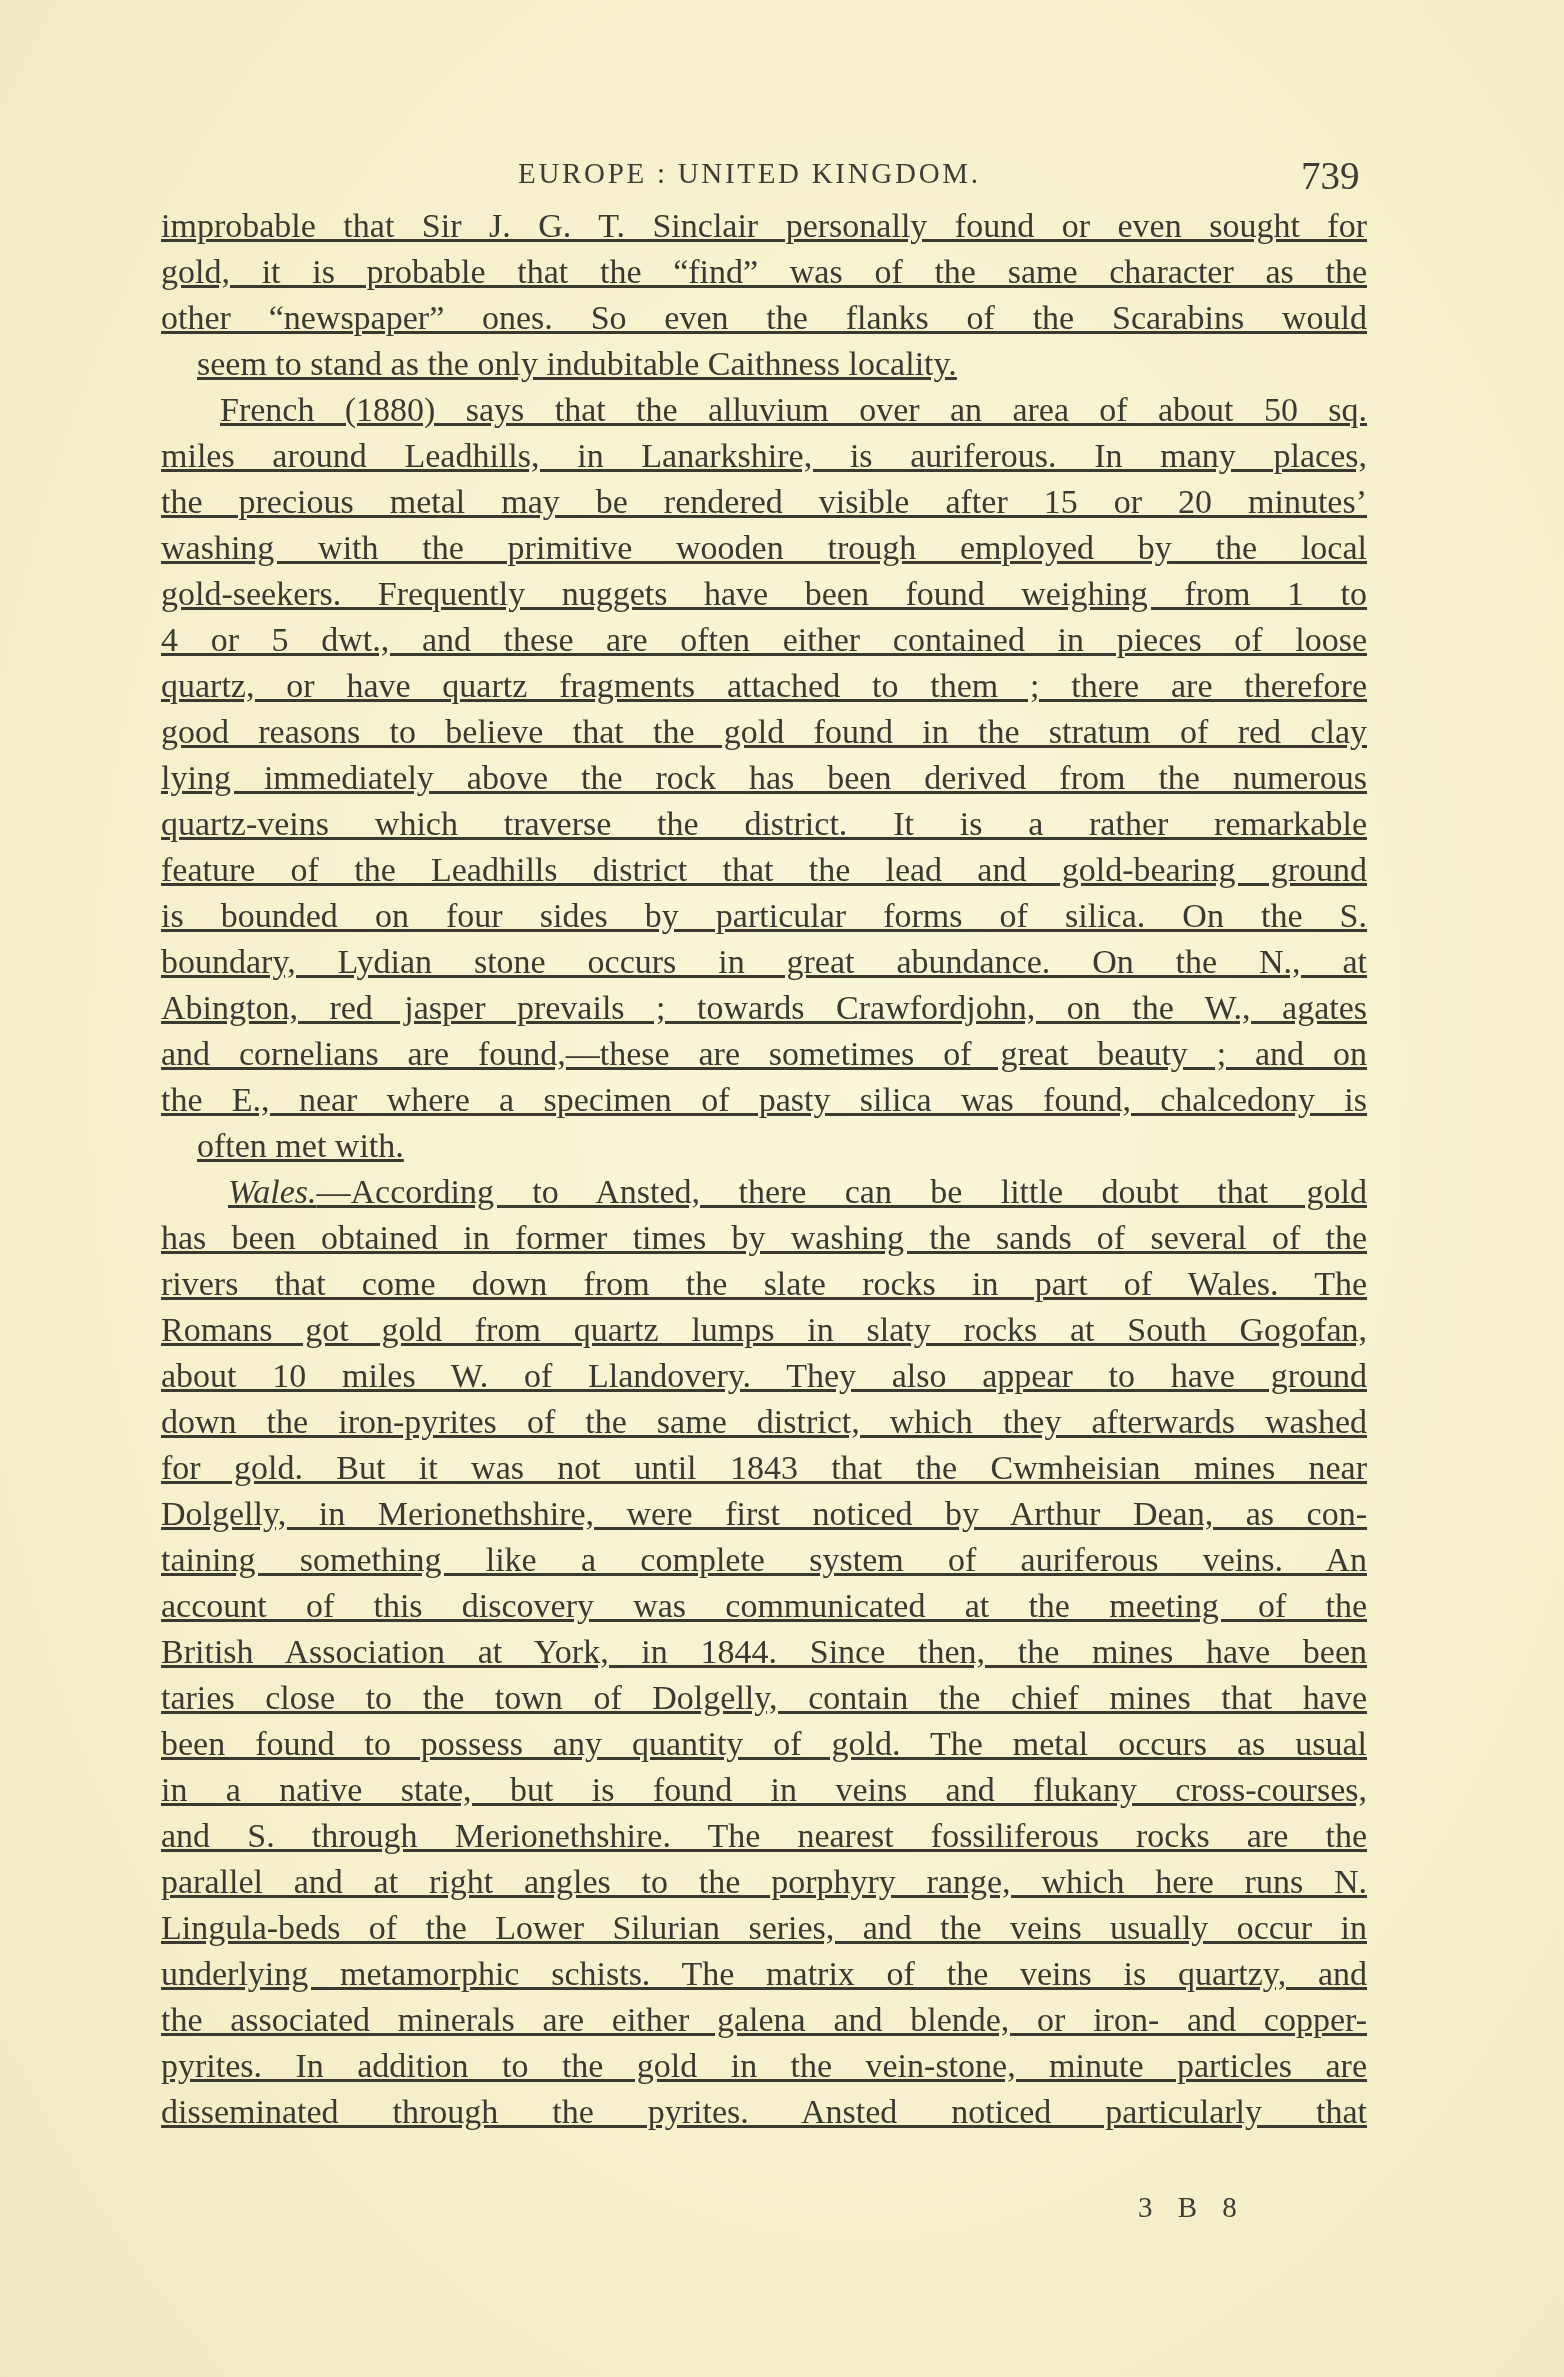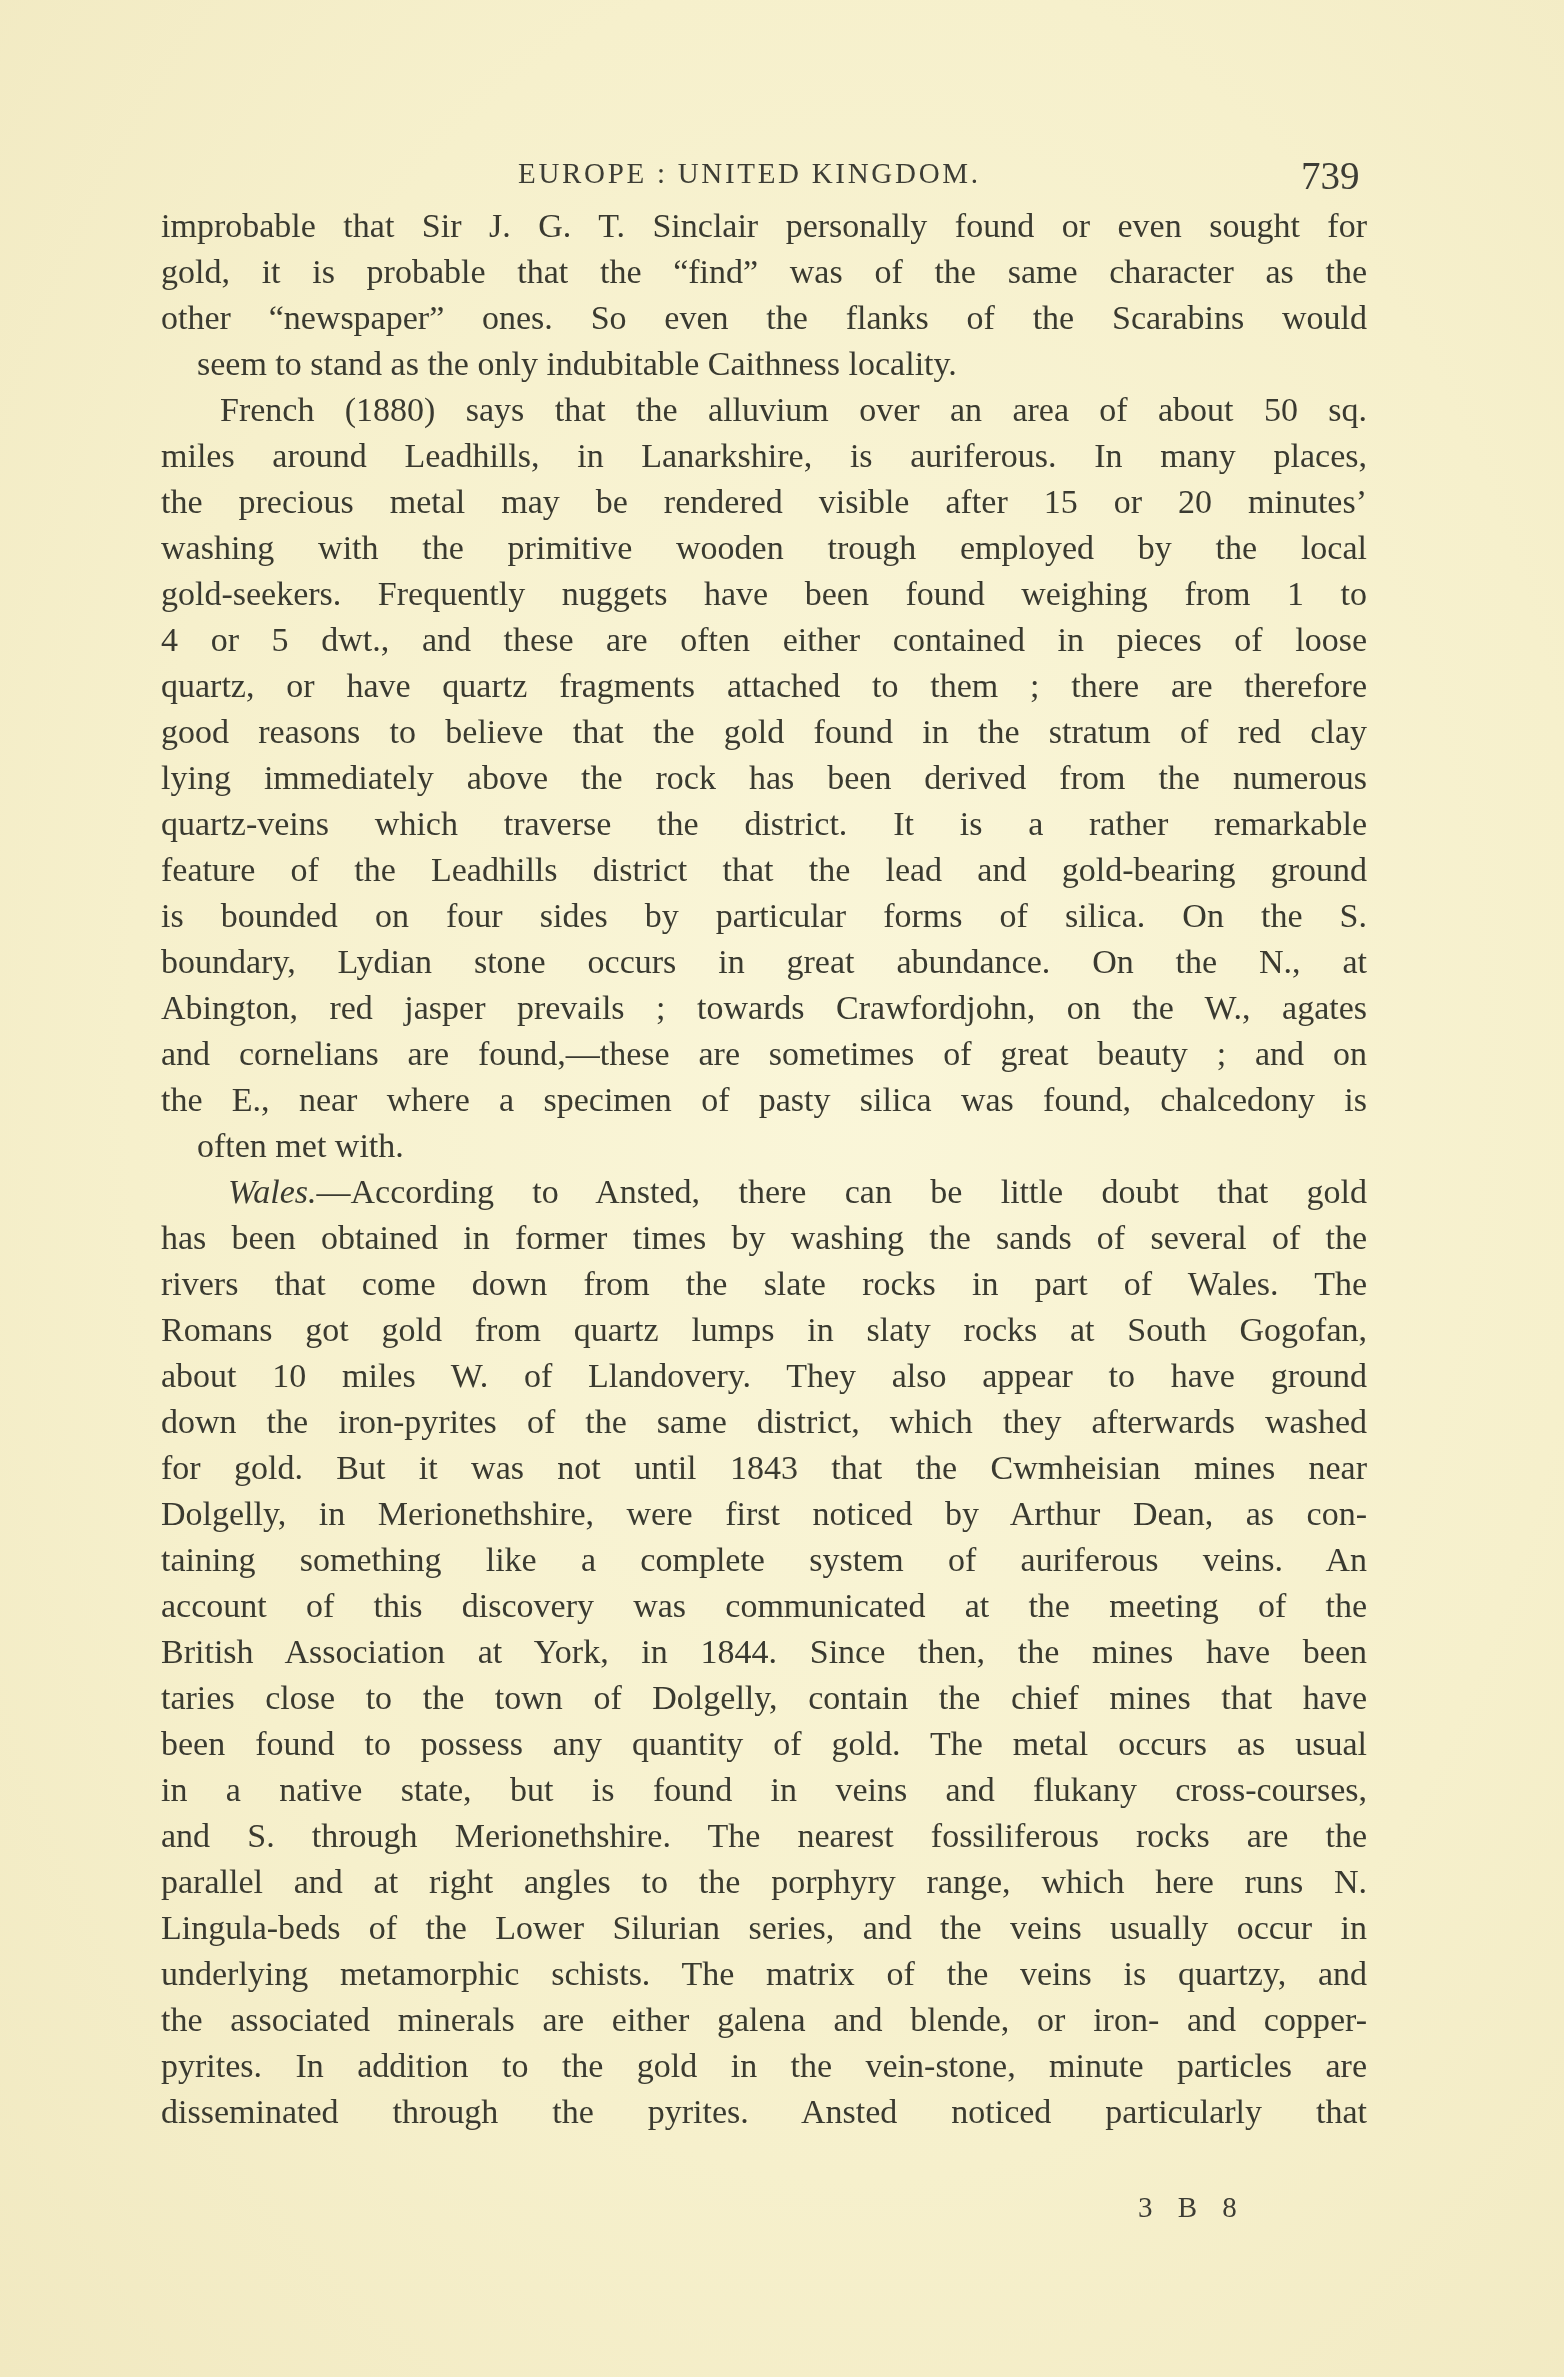--- a/index.html
+++ b/index.html
@@ -49,20 +49,21 @@
   }
   .line {
     display: block;
     height: 46px;
     line-height: 46px;
     font-size: 34px;
     text-align: justify;
     text-align-last: justify;
     white-space: nowrap;
     overflow: hidden;
+    text-decoration: underline;
   }
   .line.last { text-align-last: left; margin-left: 36px; }
   .line.indent { padding-left: 59px; }
   .italic { font-style: italic; margin-left: 8px; }
   .signature {
     position: absolute;
     left: 1138px;
     top: 2191px;
     font-size: 29px;
     letter-spacing: 9px;

